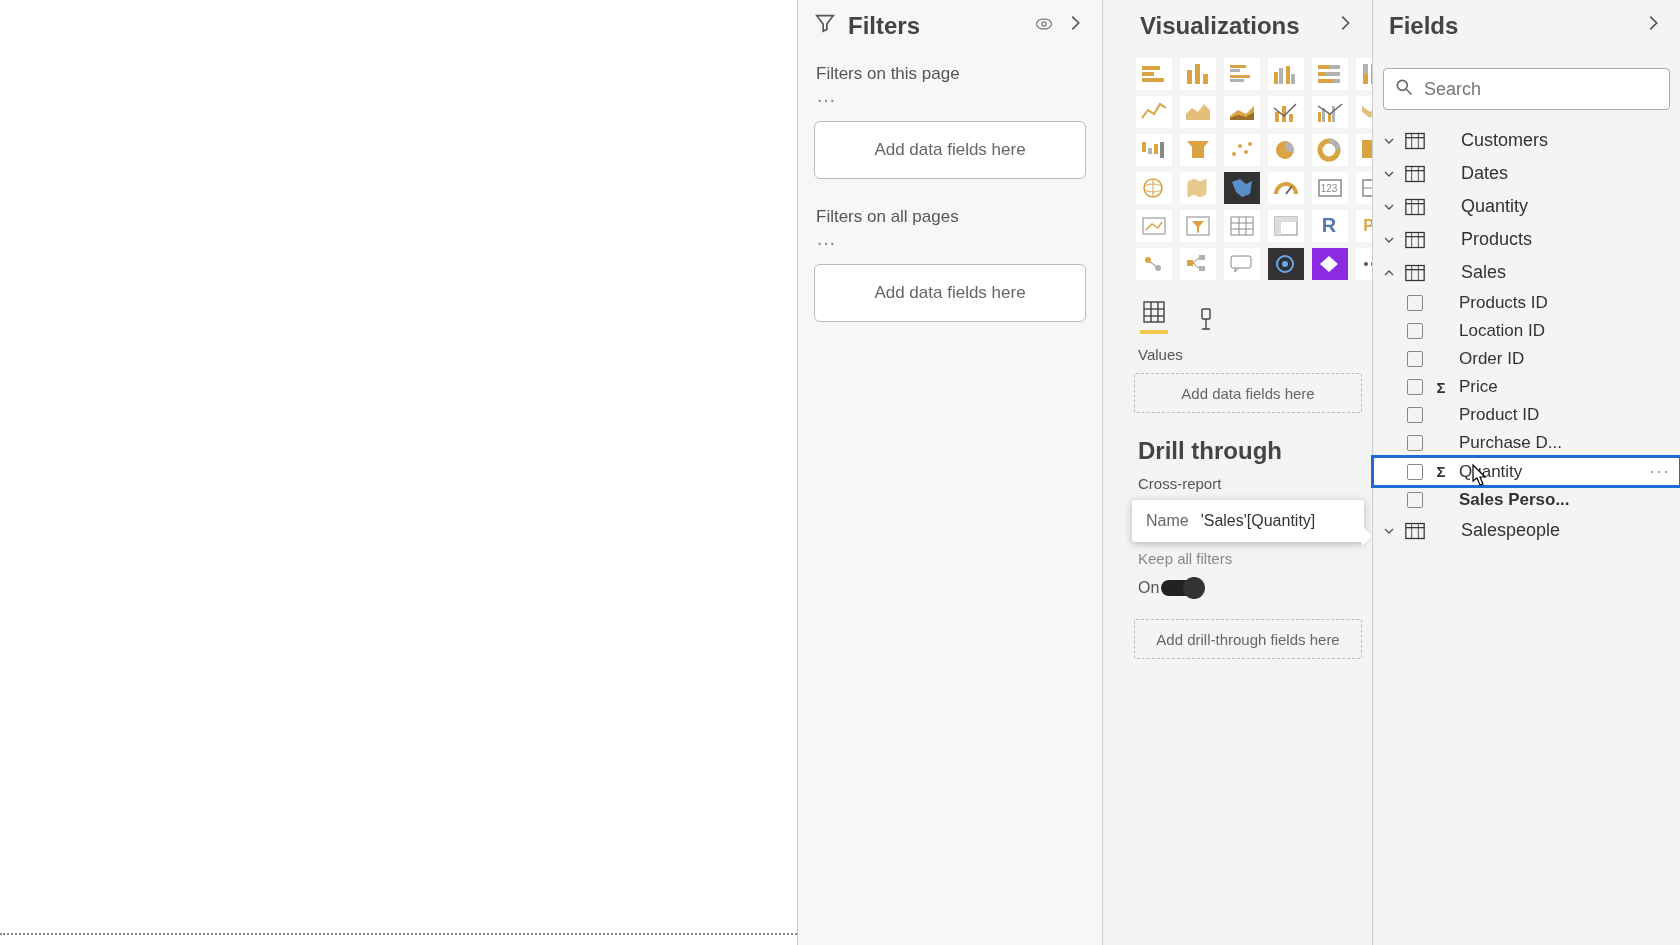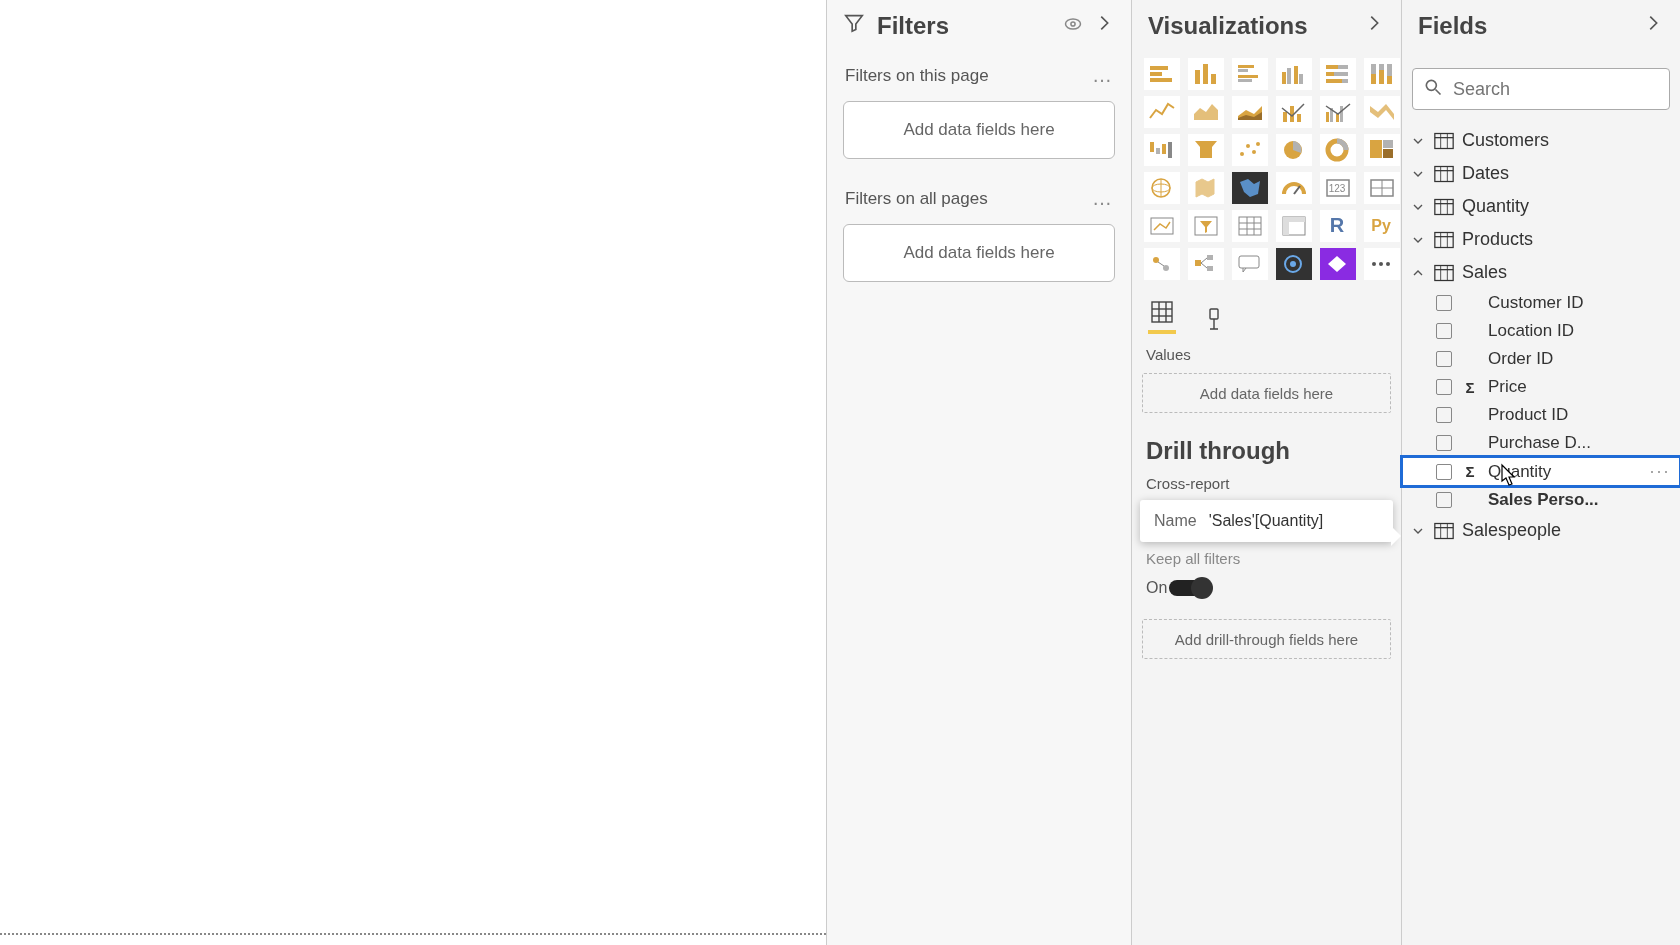--- a/index.html
+++ b/index.html
@@ -1,31 +1,31 @@
 <!DOCTYPE html>
 <html><head>
 <meta charset="utf-8">
 <style>
 * { box-sizing: border-box; margin: 0; padding: 0; font-family: "Segoe UI", Arial, sans-serif; }
 body { background: #f4f4f4; width: 1680px; height: 945px; overflow: hidden; display: flex; }
 .canvas { flex: 1; background: #ffffff; position: relative; }
 .canvas::after { content:""; position:absolute; bottom:10px; left:0; right:0; border-bottom:2px dotted #888; }
 .panel { border-left: 1px solid #ccc; background: #f4f4f4; display: flex; flex-direction: column; }
 .filters-panel { width: 305px; background: #f7f7f7; }
-.viz-panel { width: 270px; }
-.fields-panel { width: 279px; }
+.viz-panel { width: 270px; padding-left: 21px; }
+.fields-panel { width: 308px; }
 
 .panel-header { display: flex; align-items: center; padding: 12px 16px 18px 16px; font-size: 24px; color: #444; font-weight: 600; }
 .panel-header .title { flex:1; }
 .panel-header svg { width:22px; height:22px; stroke:#555; fill:none; stroke-width:1.8; }
 .panel-header .ph-icon { margin-right: 12px; }
 .panel-header .rh-icon { margin-left:10px; cursor:pointer; }
 .eye-icon svg { width:20px; height:20px; stroke:#888; }
 
-.section-row { display:flex; align-items:center; justify-content:space-between; padding: 6px 18px; color:#555; font-size:17px; }
+.section-row { display:flex; justify-content:space-between; padding: 6px 18px; color:#555; font-size:17px;flex-direction:column; }
 .section-row .more { color:#888; font-size:20px; letter-spacing:1px; cursor:pointer; }
 
 .dropzone { margin: 8px 16px 22px 16px; border:1px solid #bbb; border-radius:6px; height:58px; display:flex; align-items:center; justify-content:center; color:#666; font-size:17px; background:#fff; }
 .dropzone.dashed { border:1.5px dashed #bbb; background:transparent; border-radius:2px; height:40px; margin:6px 10px 14px 10px; font-size:15px; }
 
 .viz-grid { display:grid; grid-template-columns: repeat(6, 36px); grid-auto-rows: 32px; gap:6px 8px; padding: 0 12px 12px 12px; }
 .viz-item { display:flex; align-items:center; justify-content:center; background:#fff; border:0; cursor:pointer; }
 .viz-item svg { width:28px; height:24px; }
 .viz-item.dark { background:#323232; }
 .viz-item.purple { background:#8a2be2; }
@@ -48,21 +48,21 @@
 .toggle { width:42px; height:16px; background:#222; border-radius:8px; position:relative; }
 .toggle::after { content:""; position:absolute; right:-2px; top:-3px; width:22px; height:22px; background:#333; border-radius:50%; }
 
 .search-box { margin:10px 10px 14px 10px; border:1px solid #aaa; border-radius:4px; background:#fff; display:flex; align-items:center; padding:8px 10px; gap:10px; }
 .search-box svg { width:20px; height:20px; stroke:#666; fill:none; stroke-width:2; }
 .search-box input { border:0; outline:0; font-size:18px; background:transparent; flex:1; color:#555; }
 
 .table-row { display:flex; align-items:center; padding:6px 10px 6px 8px; gap:8px; cursor:pointer; }
 .table-row svg.chev { width:16px; height:16px; stroke:#555; fill:none; stroke-width:2; }
 .table-row .tbl-icon { width:20px; height:18px; }
-.table-row .label { font-size:18px; color:#333; }
+.table-row .label { font-size:18px; color:#333;margin-left:28px; }
 
 .field-row { display:flex; align-items:center; padding:4px 10px 4px 34px; gap:10px; cursor:pointer; position:relative; }
 .field-row .cb { width:16px; height:16px; border:1.5px solid #888; border-radius:2px; flex-shrink:0; }
 .field-row .sigma { width:16px; text-align:center; font-size:15px; color:#333; font-weight:600; flex-shrink:0; }
 .field-row .spacer { width:16px; flex-shrink:0; }
 .field-row .flabel { font-size:17px; color:#333; white-space:nowrap; overflow:hidden; text-overflow:ellipsis; flex:1; }
 .field-row .fmore { color:#999; font-size:18px; letter-spacing:1px; }
 .field-row.highlight { outline:3px solid #1f6bd6; outline-offset:-1px; background:#fff; }
 
 .cursor-ptr { position:absolute; width:24px; height:28px; pointer-events:none; z-index:50; }
@@ -481,21 +481,21 @@
           <rect x="1" y="1" width="22" height="18" fill="none" stroke="#333" stroke-width="1.5"></rect>
           <line x1="1" y1="6" x2="23" y2="6" stroke="#333" stroke-width="1.5"></line>
           <line x1="8" y1="1" x2="8" y2="19" stroke="#333" stroke-width="1"></line>
           <line x1="16" y1="1" x2="16" y2="19" stroke="#333" stroke-width="1"></line>
         </svg>
         <span class="label">Sales</span>
       </div>
       <div class="field-row">
         <span class="cb"></span>
         <span class="spacer"></span>
-        <span class="flabel">Customer ID</span>
+        <span class="flabel">Products ID</span>
       </div>
       <div class="field-row">
         <span class="cb"></span>
         <span class="spacer"></span>
         <span class="flabel">Location ID</span>
       </div>
       <div class="field-row">
         <span class="cb"></span>
         <span class="spacer"></span>
         <span class="flabel">Order ID</span>

